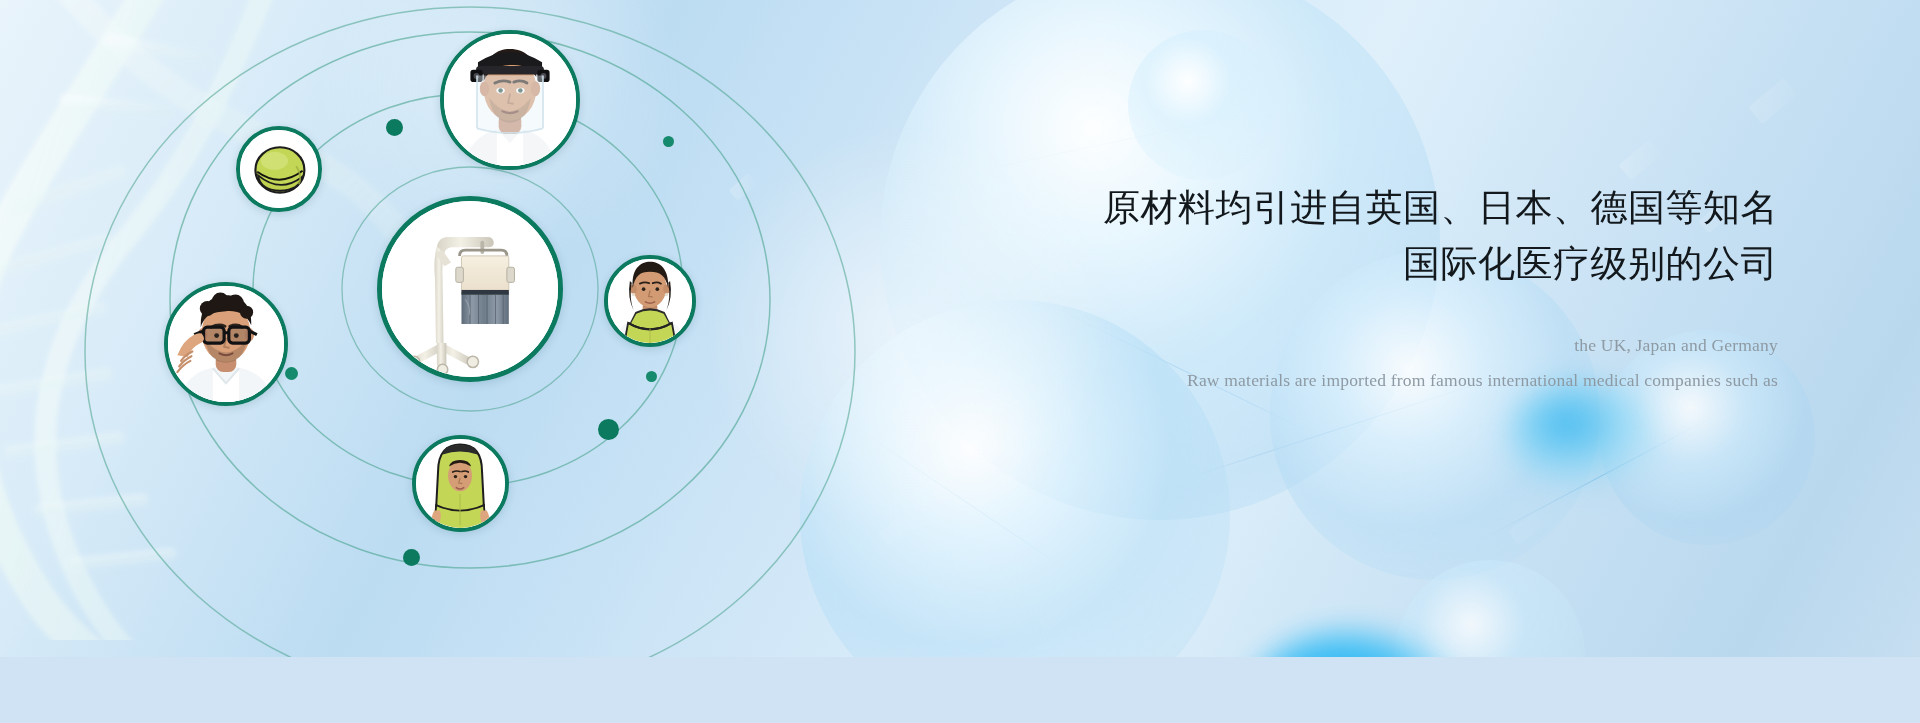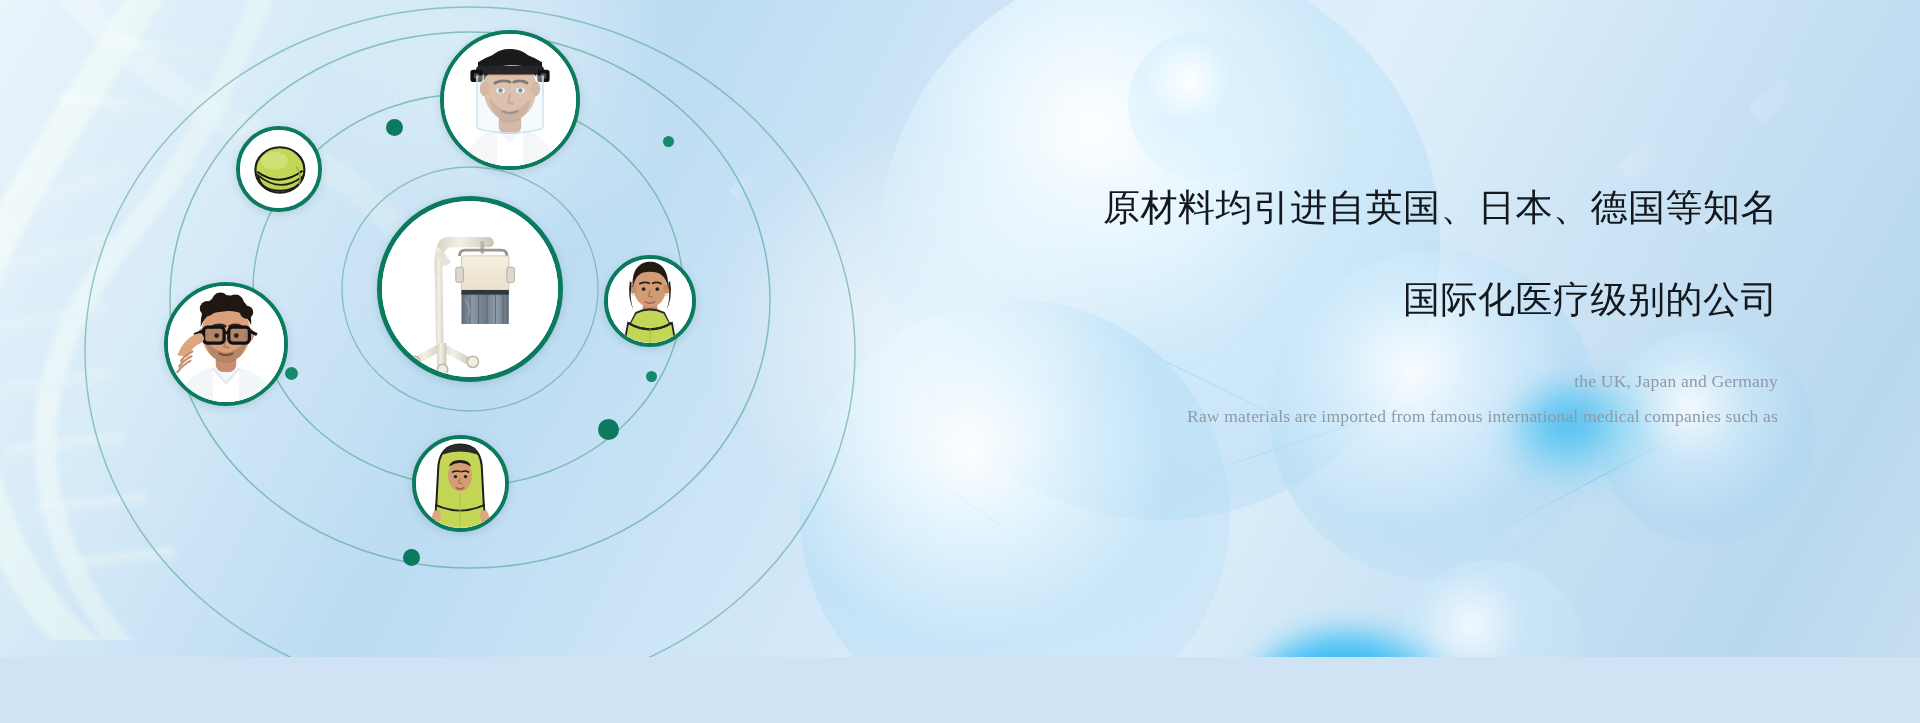--- a/index.html
+++ b/index.html
@@ -147,21 +147,21 @@
   }
   .headline {
     font-family:"Liberation Sans", sans-serif;
     font-size:37px;
     line-height:1.52;
     color:#13181c;
     letter-spacing:.5px;
     font-weight:400;
     white-space:nowrap;
   }
-  .headline .l2 { display:block;margin-top:36px; }
+  .headline .l2 { display:block; }
 
   .sub {
     margin-top:36px;
     font-family:"Liberation Serif", serif;
     font-size:17.5px;
     line-height:2.0;
     color:#8e9aa3;
     letter-spacing:.2px;
   }
   .sub span { display:block; }

